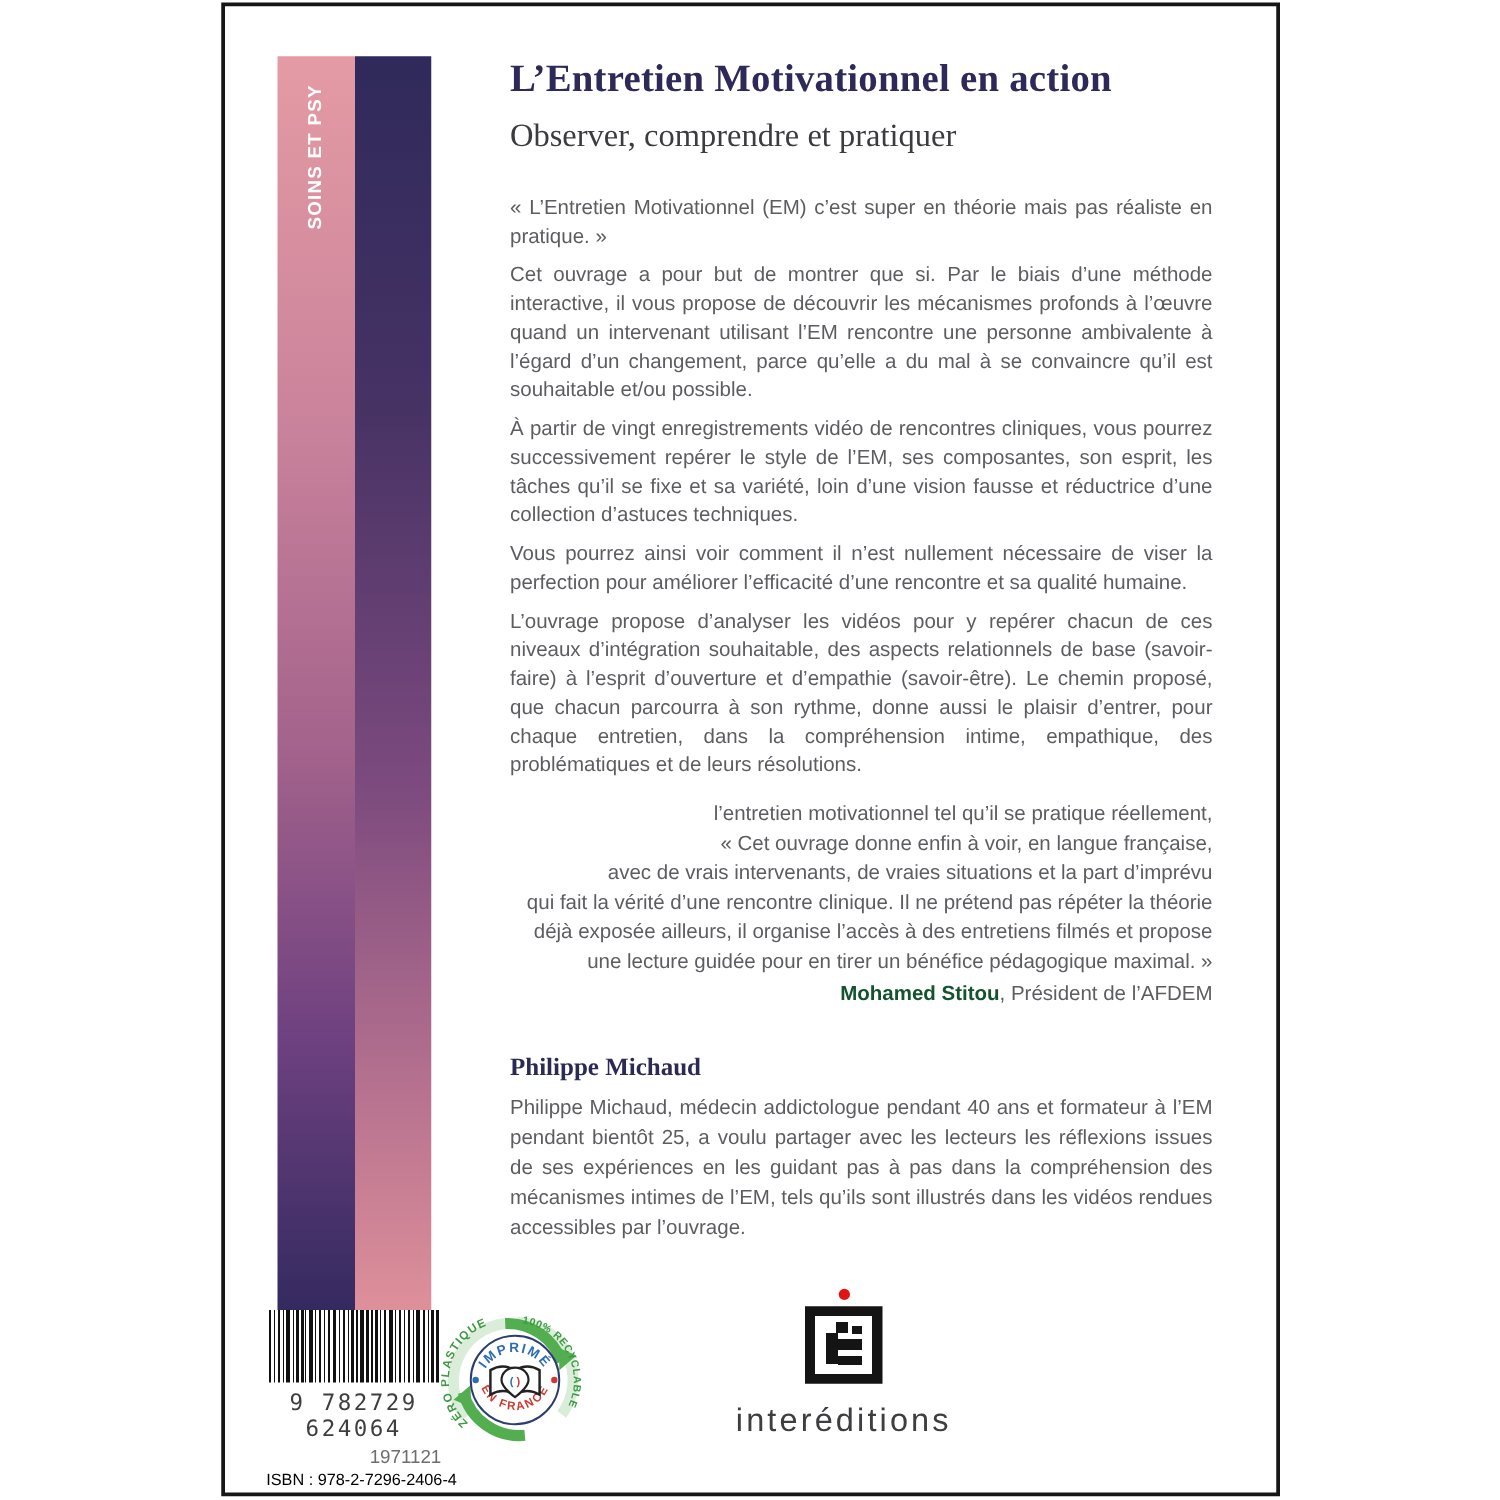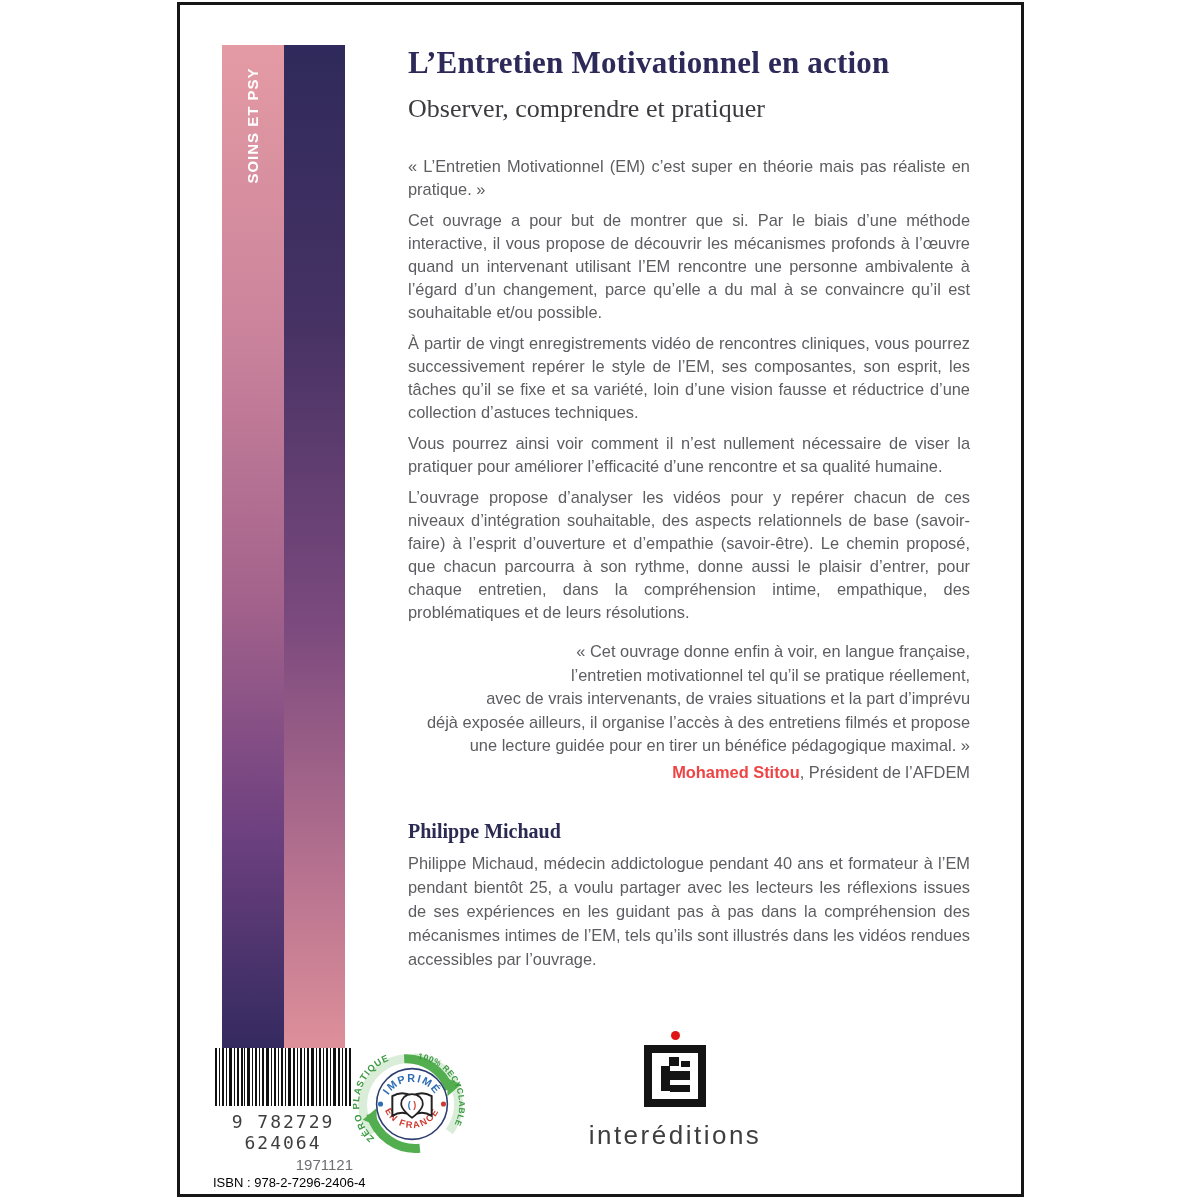--- a/index.html
+++ b/index.html
@@ -30,21 +30,21 @@
   .content { position:absolute; left:228px; top:40px; width:562px; color:#5d5c60; }
   .title { font-family:"Liberation Serif", serif; font-weight:bold; font-size:31px; color:#2d2a5a; letter-spacing:0.2px; }
   .subtitle { font-family:"Liberation Serif", serif; font-size:26px; color:#3c3c40; margin-top:13px; }
 
   .paras { margin-top:31px; font-size:16.4px; line-height:23px; text-align:justify; }
   .paras p { margin-bottom:8px; }
   .italic { }
 
   .quote-block { margin-top:16px; text-align:right; font-size:16.4px; line-height:23.5px; }
   .attribution { margin-top:5px; text-align:right; font-size:16.4px; }
-  .attribution .name { font-weight:bold; color:#ef4444; }
+  .attribution .name { font-weight:bold; color:#14532d; }
 
   .author-heading { margin-top:38px; font-family:"Liberation Serif", serif; font-weight:bold; font-size:20px; color:#2b2a52; }
   .bio { margin-top:8px; font-size:16.4px; line-height:24px; text-align:justify; }
 
   
   .barcode-wrap { position:absolute; left:33px; top:1043px; width:140px; }
   .barcode-digits { font-family:"DejaVu Sans Mono", monospace; font-size:18px; color:#3e3e3e; letter-spacing:2px; margin-top:1px; text-align:center; }
   .code-line { text-align:right; font-size:15px; color:#6e6e72; margin-top:3px; }
   .isbn-line { text-align:left; font-size:13px; color:#000000; margin-top:2px; white-space:nowrap; }
 
@@ -71,28 +71,29 @@
   </div>
 
   <div class="content">
     <div class="title">L’Entretien Motivationnel en action</div>
     <div class="subtitle">Observer, comprendre et pratiquer</div>
 
     <div class="paras">
       <p>« L’Entretien Motivationnel (EM) c’est super en théorie mais pas réaliste en pratique. »</p>
       <p>Cet ouvrage a pour but de montrer que si. Par le biais d’une méthode interactive, il vous propose de découvrir les mécanismes profonds à l’œuvre quand un intervenant utilisant l’EM rencontre une personne ambivalente à l’égard d’un changement, parce qu’elle a du mal à se convaincre qu’il est souhaitable et/ou possible.</p>
       <p><span>À partir de vingt enregistrements vidéo de rencontres cliniques, vous pourrez successivement repérer le </span><span class="italic">style</span><span> de l’EM, ses </span><span class="italic">composantes</span><span>, son </span><span class="italic">esprit</span><span>, les </span><span class="italic">tâches</span><span> qu’il se fixe et sa variété, loin d’une vision fausse et réductrice d’une collection d’astuces techniques.</span></p>
-      <p>Vous pourrez ainsi voir comment il n’est nullement nécessaire de viser la pratiquer pour améliorer l’efficacité d’une rencontre et sa qualité humaine.</p>
+      <p>Vous pourrez ainsi voir comment il n’est nullement nécessaire de viser la perfection pour améliorer l’efficacité d’une rencontre et sa qualité humaine.</p>
       <p>L’ouvrage propose d’analyser les vidéos pour y repérer chacun de ces niveaux d’intégration souhaitable, des aspects relationnels de base (savoir-faire) à l’esprit d’ouverture et d’empathie (savoir-être). Le chemin proposé, que chacun parcourra à son rythme, donne aussi le plaisir d’entrer, pour chaque entretien, dans la compréhension intime, empathique, des problématiques et de leurs résolutions.</p>
     </div>
 
     <div class="quote-block">
+      <div>l’entretien motivationnel tel qu’il se pratique réellement,</div>
       <div>« Cet ouvrage donne enfin à voir, en langue française,</div>
-      <div>l’entretien motivationnel tel qu’il se pratique réellement,</div>
       <div>avec de vrais intervenants, de vraies situations et la part d’imprévu</div>
+      <div>qui fait la vérité d’une rencontre clinique. Il ne prétend pas répéter la théorie</div>
       <div>déjà exposée ailleurs, il organise l’accès à des entretiens filmés et propose</div>
       <div>une lecture guidée pour en tirer un bénéfice pédagogique maximal. »</div>
     </div>
     <div class="attribution">
       <span class="name">Mohamed Stitou</span><span>, Président de l’AFDEM</span>
     </div>
 
     <div class="author-heading">Philippe Michaud</div>
     <div class="bio">Philippe Michaud, médecin addictologue pendant 40 ans et formateur à l’EM pendant bientôt 25, a voulu partager avec les lecteurs les réflexions issues de ses expériences en les guidant pas à pas dans la compréhension des mécanismes intimes de l’EM, tels qu’ils sont illustrés dans les vidéos rendues accessibles par l’ouvrage.</div>
   </div>

